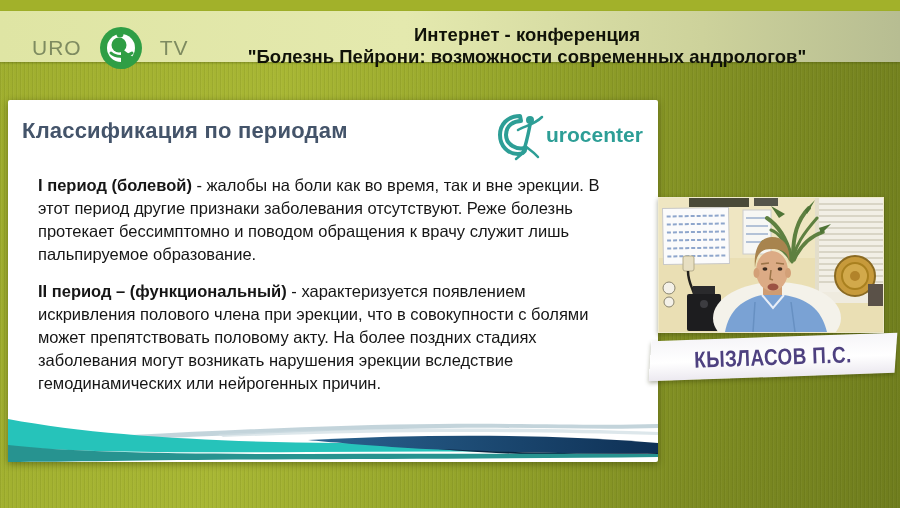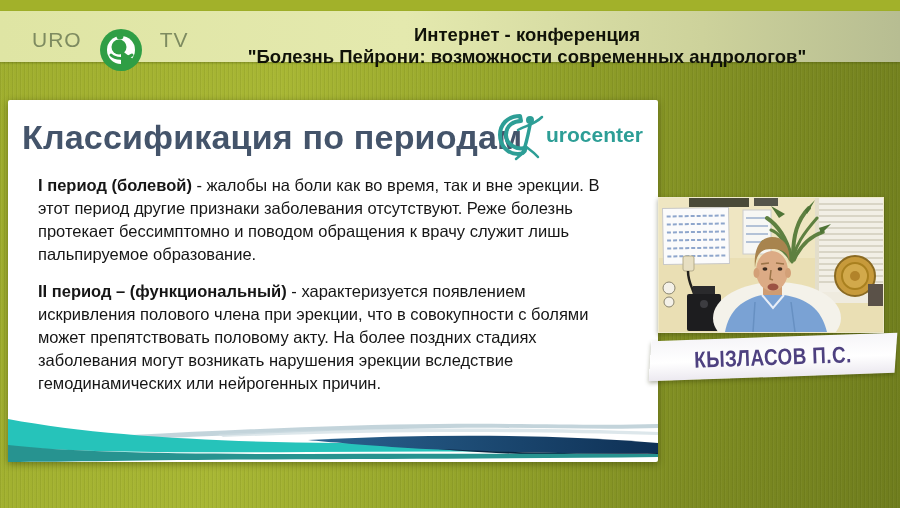--- a/index.html
+++ b/index.html
@@ -10,35 +10,35 @@
       repeating-linear-gradient(90deg, rgba(40,50,0,.08) 0 1px, rgba(255,255,255,.03) 1px 2px, transparent 2px 4px),
       linear-gradient(100deg,#9fae2e 0%,#a8b734 30%,#94a42a 55%,#7e8c22 78%,#6f7d1d 100%);
   }
   
   .top-strip{position:absolute;left:0;top:0;width:900px;height:11px;background:#a2b12a;}
   .header-band{
     position:absolute;left:0;top:11px;width:900px;height:51px;
     background:linear-gradient(90deg,#dfe5a4 0%,#e4e9ae 45%,#cdd29b 78%,#b7bd92 100%);
     box-shadow:0 1px 2px rgba(60,70,10,.4);
   }
-  .logo{position:absolute;left:32px;top:17px;height:40px;display:flex;gap:16px;}
+  .logo{position:absolute;left:32px;top:17px;height:40px;display:flex;align-items:center;gap:16px;}
   .logo-word{color:#7e8b60;font-size:21px;letter-spacing:1px;font-weight:400;}
   .logo-circle{width:44px;height:44px;margin:0 1px;}
   .header-title{
     position:absolute;left:160px;right:6px;top:13px;text-align:center;
     color:#101208;font-weight:700;font-size:18.5px;line-height:22px;
   }
   
   .slide{
     position:absolute;left:8px;top:100px;width:650px;height:362px;
     background:#ffffff;border-radius:2px;box-shadow:0 2px 7px rgba(40,45,5,.45);
   }
   .slide-title{
     position:absolute;left:14px;top:18px;margin:0;
-    color:#44546a;font-size:34px;font-weight:700;letter-spacing:.2px;
+    color:#44546a;font-size:22px;font-weight:700;letter-spacing:.2px;
   }
   .uc-logo{position:absolute;right:14px;top:8px;width:152px;height:54px;}
   .uc-text{fill:#2d9e96;font-family:"Liberation Sans",sans-serif;font-weight:700;font-size:21px;}
   .slide-para{
     position:absolute;left:30px;width:566px;margin:0;
     color:#161616;font-size:16.5px;line-height:23px;
   }
   .p1{top:74px;} .p2{top:180px;}
   .lead{font-weight:700;}
   .wave{position:absolute;left:0;bottom:0;width:650px;height:50px;display:block;}

